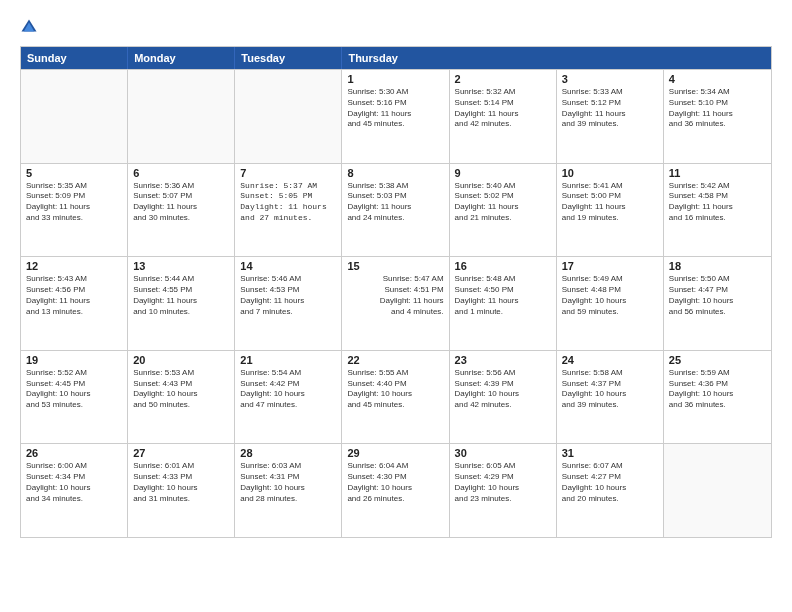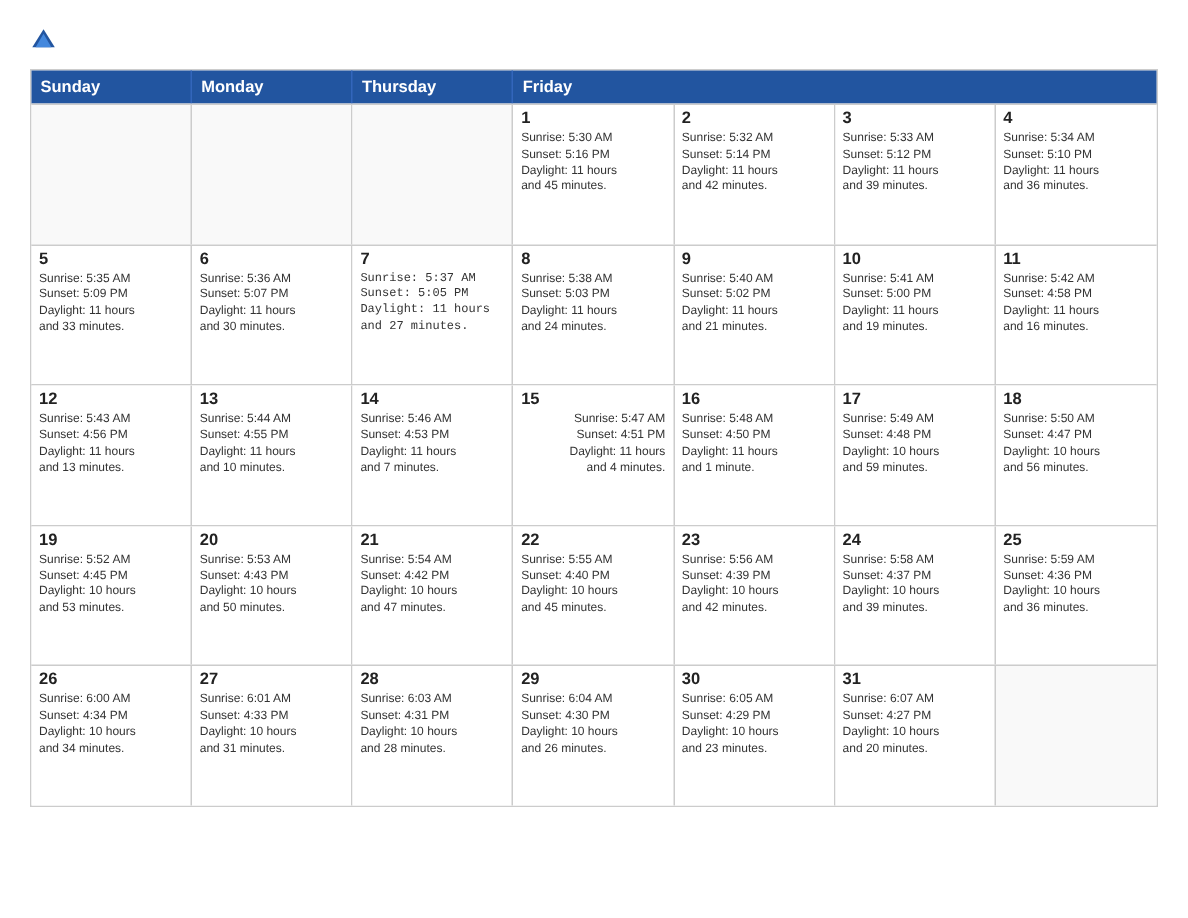--- a/index.html
+++ b/index.html
@@ -132,22 +132,22 @@
     <div class="title-area">
       <div class="calendar-title"></div>
       <div class="calendar-subtitle"></div>
     </div>
   </div>
 
   <div class="calendar">
     <div class="cal-header-row">
     <div class="cal-header-cell">Sunday</div>
         <div class="cal-header-cell">Monday</div>
+        <div class="cal-header-cell">Tuesday</div>
         <div class="cal-header-cell">Thursday</div>
-        <div class="cal-header-cell">Friday</div>
       </div>
     <div class="cal-body">
     <div class="cal-week">
           <div class="cal-cell empty"></div>
           <div class="cal-cell empty"></div>
           <div class="cal-cell empty"></div>
           <div class="cal-cell">
             <div class="day-num">1</div>
             <div class="day-info" style="white-space: pre-line;">Sunrise: 5:30 AM
 Sunset: 5:16 PM

